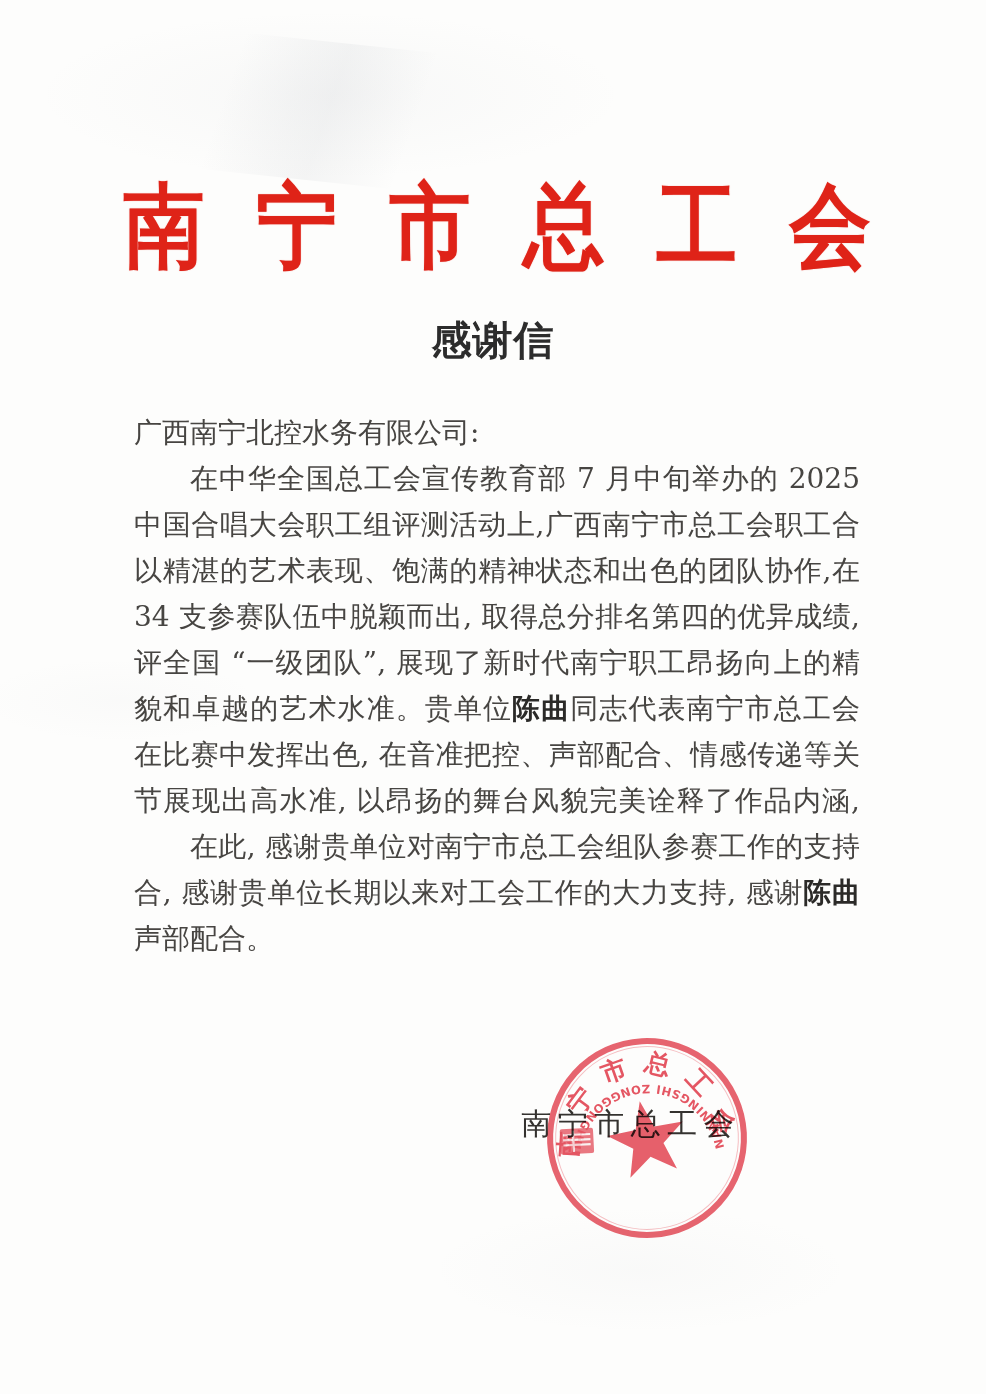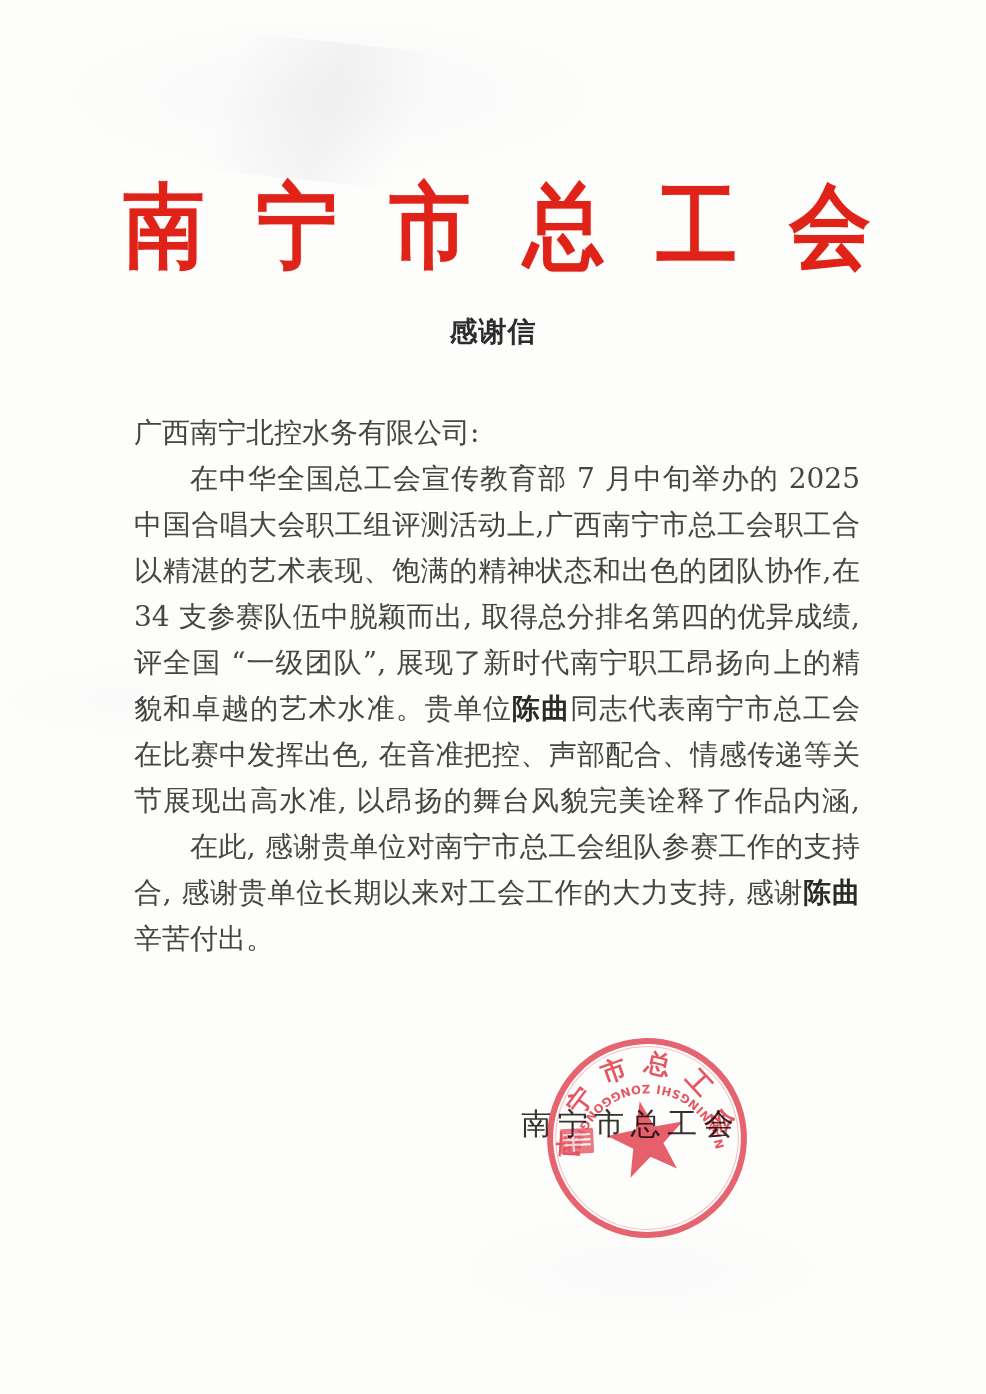--- a/index.html
+++ b/index.html
@@ -24,21 +24,21 @@
   .org-header{
     position:absolute;left:118px;top:176px;width:758px;height:100px;
     display:flex;justify-content:space-between;align-items:center;
     color:#df2318;font-size:92px;font-weight:bold;line-height:1;
     text-shadow:0 0 1px rgba(223,35,24,.55);
   }
   .org-header span{display:block;transform:scaleX(.88);}
   
   .letter-title{
     position:absolute;left:0;top:313px;width:100%;
-    text-align:center;font-size:28px;font-weight:bold;color:#2c2c2c;
+    text-align:center;font-size:40px;font-weight:bold;color:#2c2c2c;
     letter-spacing:1px;
   }
   
   .letter-body{
     position:absolute;left:134px;top:410px;width:726px;
     color:#474542;font-size:28px;
   }
   .line{
     height:46px;line-height:46px;white-space:nowrap;
     text-align:justify;
@@ -83,21 +83,21 @@
     <div class="line just indent">在中华全国总工会宣传教育部 7 月中旬举办的 2025 第二届</div>
     <div class="line just">中国合唱大会职工组评测活动上,广西南宁市总工会职工合唱团</div>
     <div class="line just">以精湛的艺术表现、饱满的精神状态和出色的团队协作,在全国</div>
     <div class="line just">34 支参赛队伍中脱颖而出, 取得总分排名第四的优异成绩, 获</div>
     <div class="line just">评全国 “一级团队”, 展现了新时代南宁职工昂扬向上的精神风</div>
     <div class="line just"><span>貌和卓越的艺术水准。贵单位</span><span class="bold-name">陈曲</span><span>同志代表南宁市总工会参赛,</span></div>
     <div class="line just">在比赛中发挥出色, 在音准把控、声部配合、情感传递等关键环</div>
     <div class="line just">节展现出高水准, 以昂扬的舞台风貌完美诠释了作品内涵, 为团</div>
     <div class="line just indent">在此, 感谢贵单位对南宁市总工会组队参赛工作的支持和配</div>
     <div class="line just"><span>合, 感谢贵单位长期以来对工会工作的大力支持, 感谢</span><span class="bold-name">陈曲</span></div>
-    <div class="line">辛苦付出。</div>
+    <div class="line">声部配合。</div>
   </div>
 
   <div class="sig-block">
     <div class="sig-org">南 宁 市 总 工 会</div>
   </div>
 
   <svg class="stamp" viewBox="0 0 206 206" xmlns="http://www.w3.org/2000/svg">
     <defs>
       <path id="arcTop" d="M 37.5 128.5 A 69 69 0 1 1 168.5 128.5" fill="none"></path>
       <path id="arcBottom" d="M 178.5 114.5 A 76.5 76.5 0 0 0 27.5 114.5" fill="none"></path>

